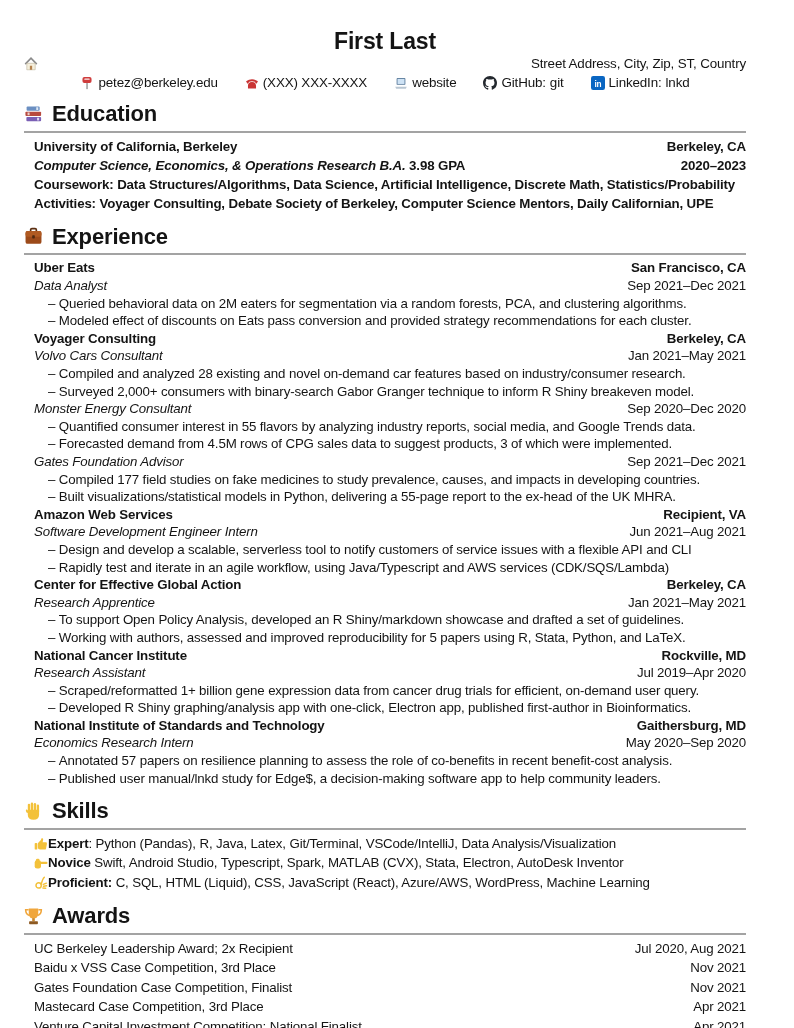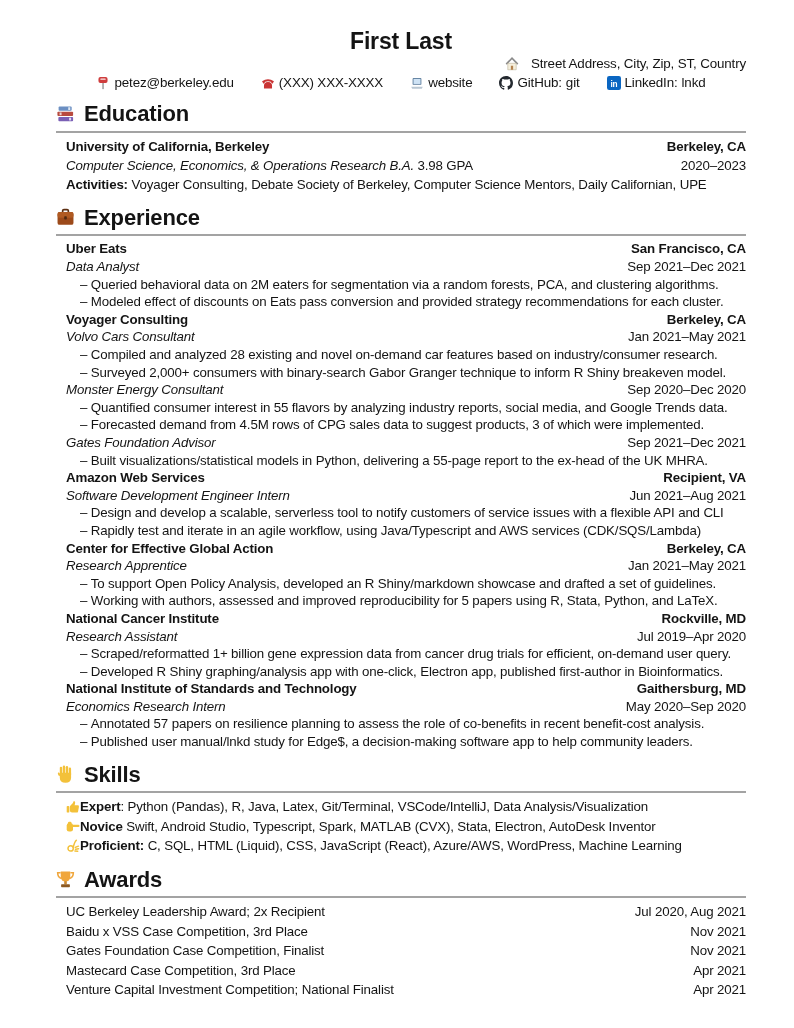--- a/index.html
+++ b/index.html
@@ -3,46 +3,46 @@
 <meta charset="utf-8">
 <style>
   * { margin:0; padding:0; box-sizing:border-box; }
   html,body { background:#fff; }
   body {
     width:794px; height:1028px;
     font-family:"Liberation Sans", sans-serif;
     color:#141414;
     letter-spacing:-0.15px;
   }
-  .page { width:794px; height:1028px; padding:28px 48px 0 56px; overflow:hidden; }
+  .page { width:794px; height:1028px; padding:28px 48px 0 24px; overflow:hidden; }
 
   
   .head { text-align:center; }
   .head h1 { font-size:23px; font-weight:bold; line-height:1.15; }
-  .addr-line { font-size:13.4px; margin-top:2px; display:flex; justify-content:flex-end; align-items:center; gap:12px; }
+  .addr-line { font-size:13.4px; margin-top:2px; display:flex; justify-content:space-between; align-items:center; gap:12px; }
   .contact-line { font-size:13.4px; margin-top:4px; display:flex; justify-content:center; align-items:center; gap:27px; white-space:nowrap; }
   .citem { display:inline-flex; align-items:center; gap:4px; }
 
   
   .icon { display:inline-flex; align-items:center; }
   .icon.sm svg { width:14px; height:14px; }
   .icon.lg svg { width:19px; height:19px; }
 
   
   section { margin-top:10px; }
   .sec-head { display:flex; align-items:center; gap:9px; }
   .sec-head h2 { font-size:22px; font-weight:bold; line-height:1.25; }
   .rule { height:2px; background:#a3a3a3; margin-top:3px; }
   .sec-body { padding:4px 0 0 10px; font-size:13.3px; }
 
   .row { display:flex; justify-content:space-between; align-items:baseline; white-space:nowrap; }
   .line { white-space:nowrap; overflow:hidden; }
 
   
-  .sec-edu .row, .sec-edu .line { line-height:19px; }
+  .sec-edu .row, .sec-edu .line { line-height:19px;font-weight:bold; }
 
   
   .sec-exp .row { line-height:17.6px; }
   .bullets .bullet {
     padding-left:27px; text-indent:-13px;
     line-height:17.6px; white-space:nowrap; overflow:hidden;
   }
   .bullets .bullet::before { content:"\2013\00a0"; }
 
   
@@ -139,20 +139,23 @@
     <div class="sec-body">
       <div class="row">
         <b>University of California, Berkeley</b>
         <b>Berkeley, CA</b>
       </div>
       <div class="row">
         <span><i>Computer Science, Economics, &amp; Operations Research B.A.</i> <span>3.98 GPA</span></span>
         <span>2020–2023</span>
       </div>
       <div class="line">
+        <b>Coursework:</b> <span>Data Structures/Algorithms, Data Science, Artificial Intelligence, Discrete Math, Statistics/Probability</span>
+      </div>
+      <div class="line">
         <b>Activities:</b> <span>Voyager Consulting, Debate Society of Berkeley, Computer Science Mentors, Daily Californian, UPE</span>
       </div>
     </div>
   </section>
 
   <section class="sec-exp">
     <div class="sec-head">
       <span class="icon lg">
           <svg viewBox="0 0 16 16">
             <rect x="5.6" y="1.3" width="4.8" height="3.4" rx="1.1" fill="none" stroke="#5c2f12" stroke-width="1.4"></rect>
@@ -214,20 +217,21 @@
   <div class="bullet"><span>Forecasted demand from 4.5M rows of CPG sales data to suggest products, 3 of which were implemented.</span></div>
 </div>
   </div>
 
   <div class="role">
     <div class="row">
       <i>Gates Foundation Advisor</i>
       <span>Sep 2021–Dec 2021</span>
     </div>
     <div class="bullets">
+  <div class="bullet"><span>Compiled 177 field studies on fake medicines to study prevalence, causes, and impacts in developing countries.</span></div>
 
   <div class="bullet"><span>Built visualizations/statistical models in Python, delivering a 55-page report to the ex-head of the UK MHRA.</span></div>
 </div>
   </div>
 </div>
   </div>
 
   <div class="company">
     <div class="row">
       <b>Amazon Web Services</b>

